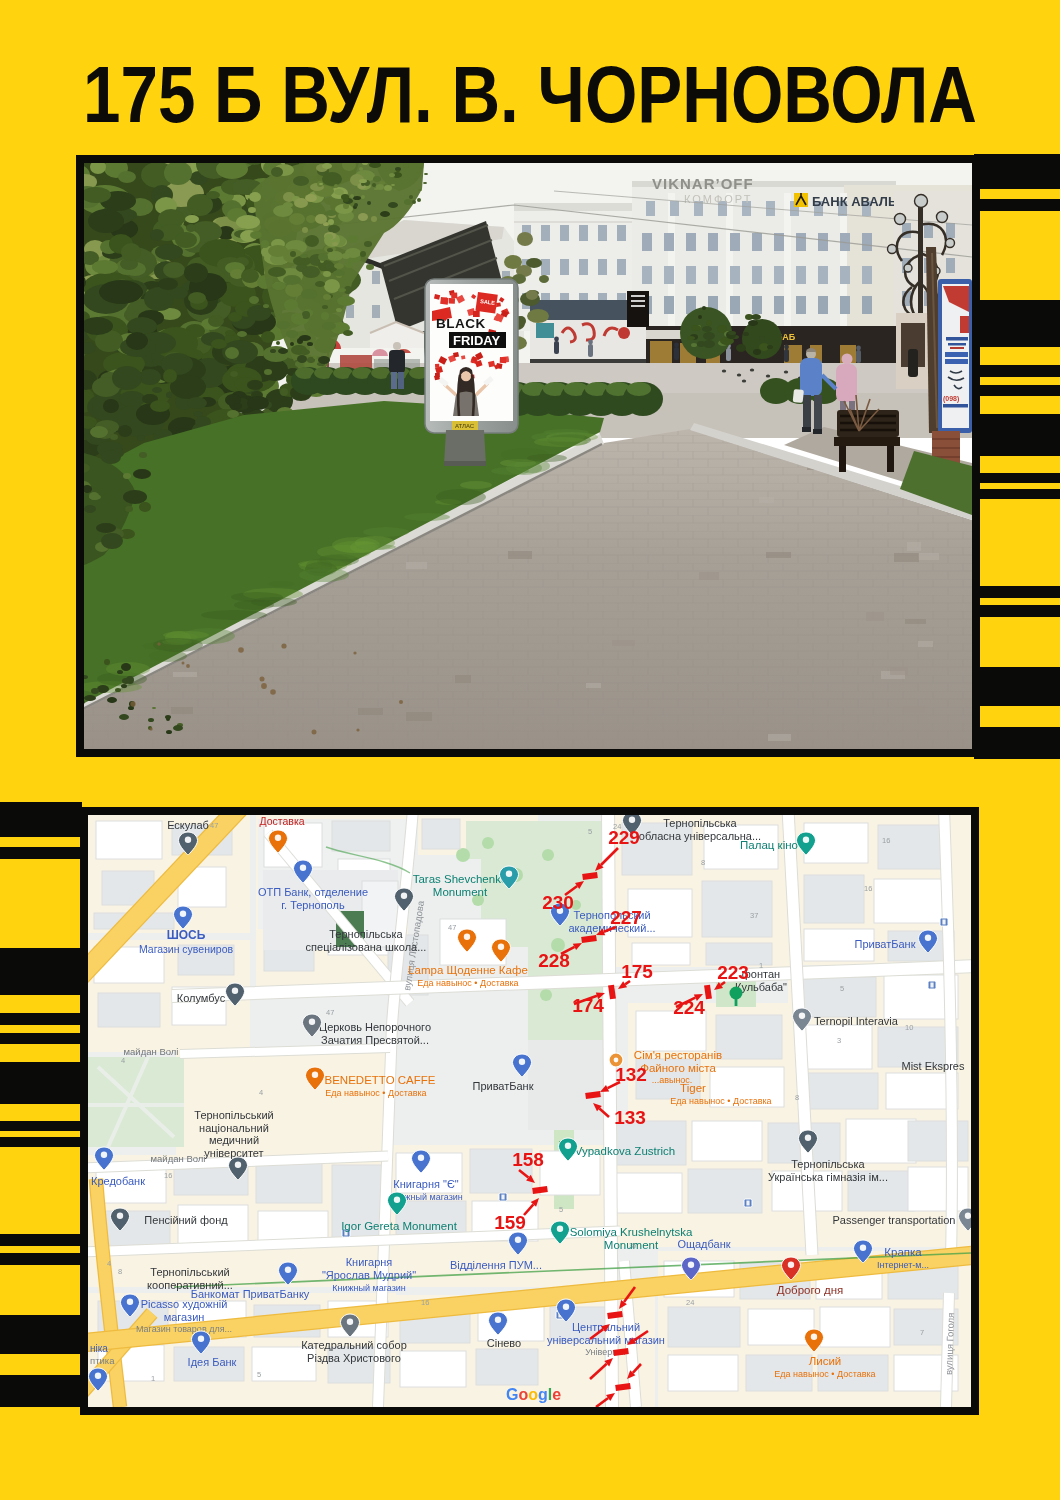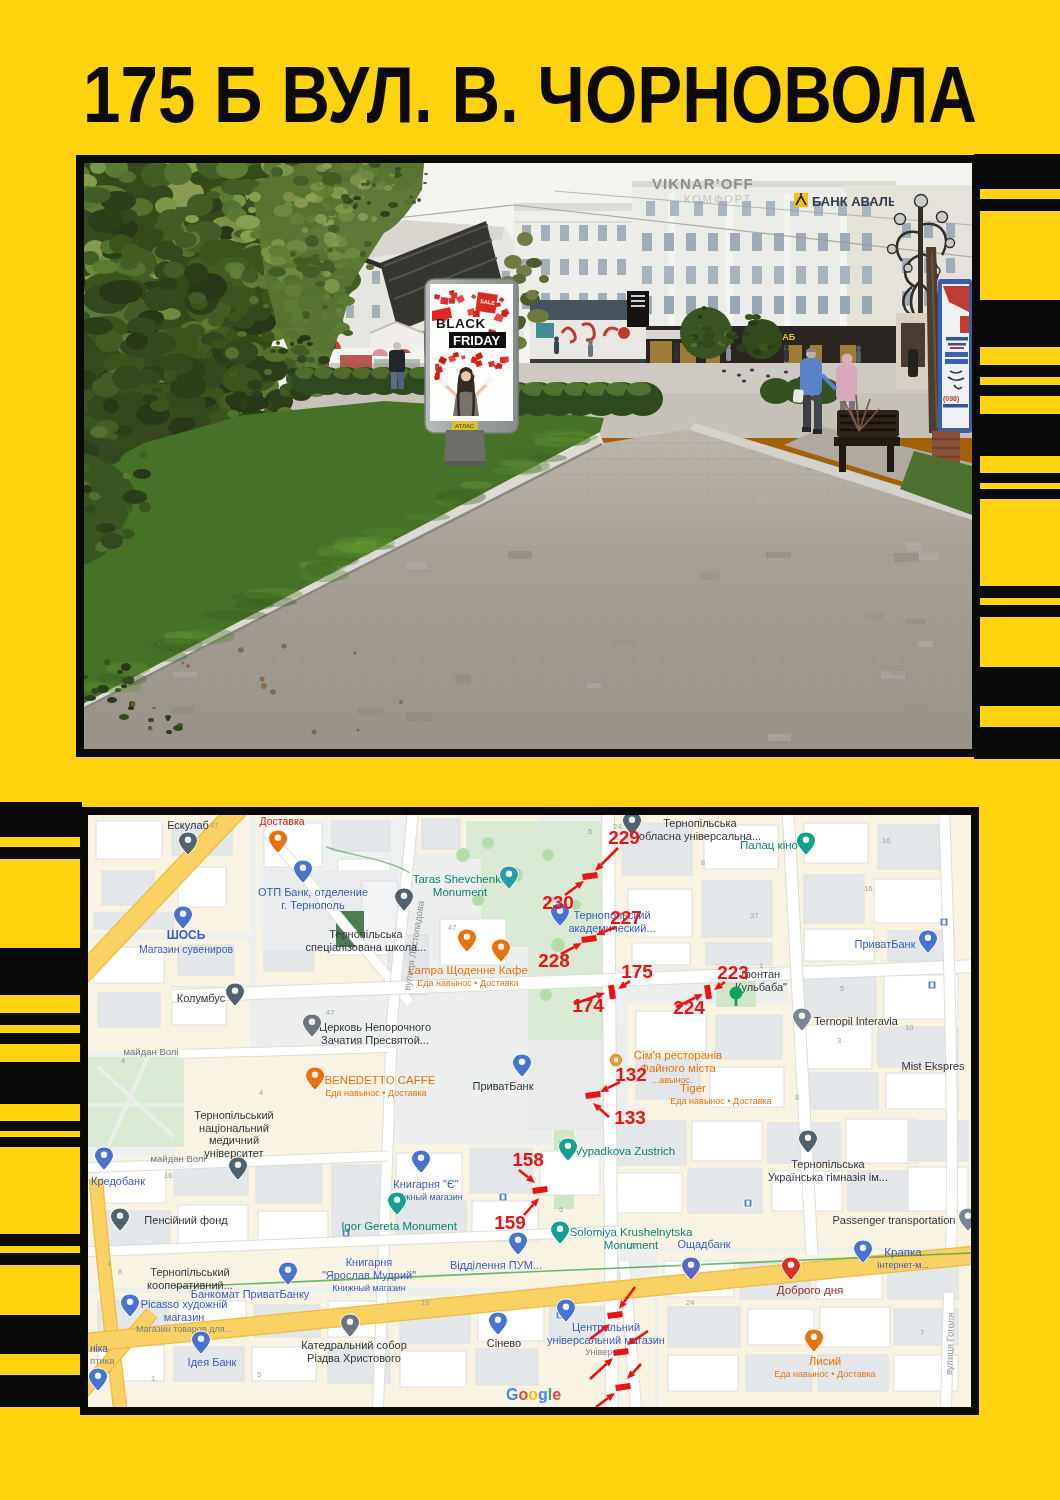--- a/index.html
+++ b/index.html
@@ -1,19 +1,19 @@
 <!DOCTYPE html>
 <html><head>
 <meta charset="utf-8">
 <style>
 html,body{margin:0;padding:0}
 body{width:1060px;height:1500px;position:relative;background:#ffd40e;font-family:"Liberation Sans",sans-serif;overflow:hidden}
 .abs{position:absolute}
 #title{left:0;top:49px;width:1060px;text-align:center;font-weight:bold;font-size:79px;color:#0d0b07;letter-spacing:0px;white-space:nowrap;transform:scaleX(0.853);transform-origin:530px 50%}
-#photoframe{left:76px;top:155px;width:888px;height:586px;border:8px solid #0a0a08;background:#a16207}
+#photoframe{left:76px;top:155px;width:888px;height:586px;border:8px solid #0a0a08;background:#ffffff}
 #mapframe{left:80px;top:807px;width:883px;height:592px;border:8px solid #0a0a08;background:#eef0ef}
 </style>
 </head>
 <body>
 
 <div class="abs" style="left:0;top:0;width:1060px;height:1500px;background:#ffd40e"></div>
 
 <div id="title" class="abs">175 Б ВУЛ. В. ЧОРНОВОЛА</div>
 
 <div id="photoframe" class="abs">

